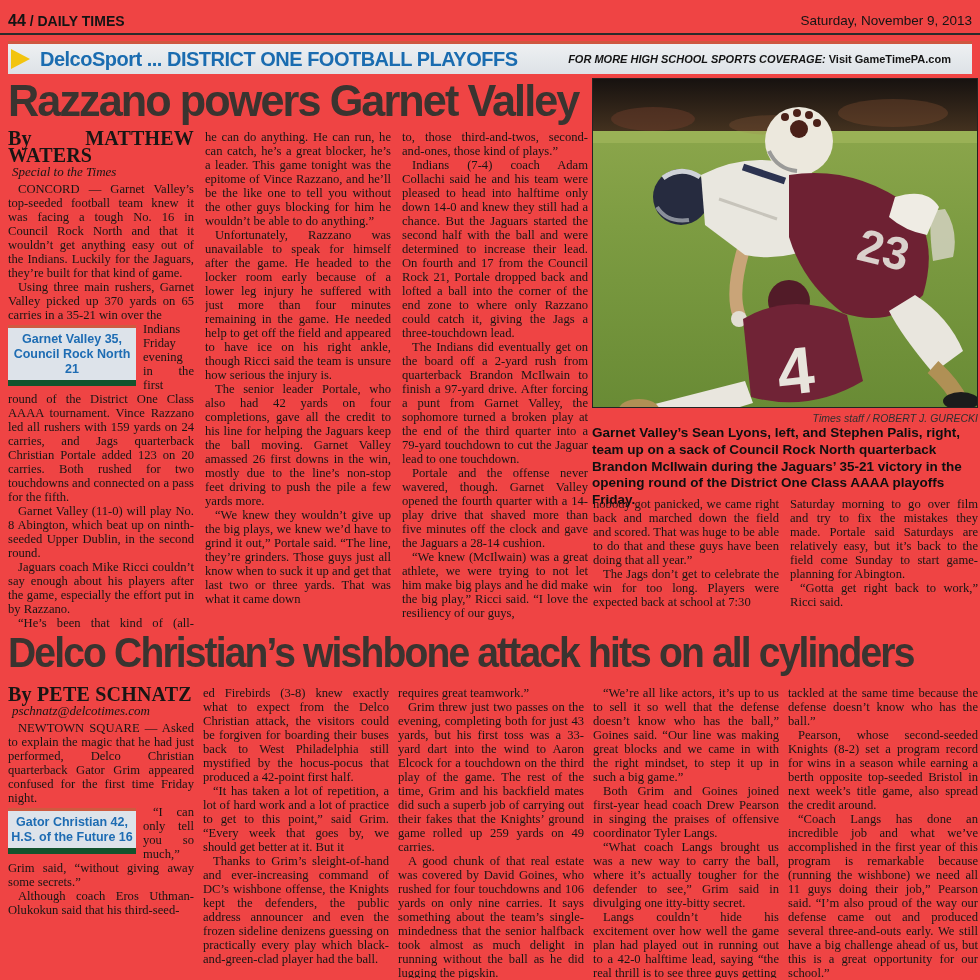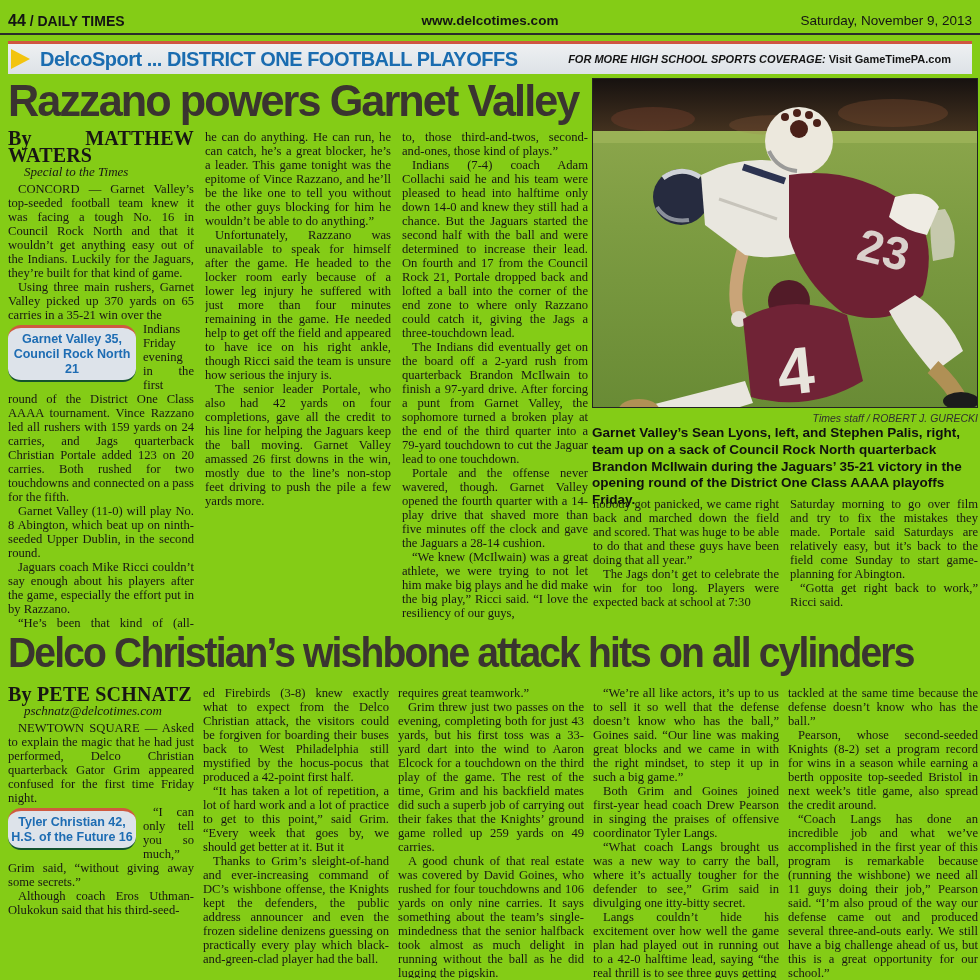--- a/index.html
+++ b/index.html
@@ -1,16 +1,16 @@
 <!DOCTYPE html>
 <html><head>
 <meta charset="utf-8">
 <style>
   html,body{margin:0;padding:0;}
-  .page{position:relative;width:980px;height:980px;background:#84cc16;overflow:hidden;
+  .page{position:relative;width:980px;height:980px;background:#ef4444;overflow:hidden;
         font-family:"Liberation Serif",serif;color:#181614;}
   
   .masthead{position:absolute;left:8px;right:8px;top:12px;height:20px;
             font-family:"Liberation Sans",sans-serif;font-size:14px;color:#141414;}
   .mh-left{position:absolute;left:0;top:0;font-weight:bold;}
   .mh-left .pgnum{font-size:16px;}
   .mh-center{position:absolute;left:0;right:0;top:1px;text-align:center;font-weight:bold;font-size:13.5px;}
   .mh-right{position:absolute;right:0;top:1px;font-size:13.5px;}
   .top-rule{position:absolute;left:0;right:0;top:33px;height:2px;background:#2b2b2b;}
   
@@ -33,44 +33,43 @@
              white-space:nowrap;transform:scaleX(.93);transform-origin:0 0;}
   
   .col{position:absolute;width:186px;text-align:justify;font-size:12.6px;line-height:14px;
        overflow:hidden;}
   .a1col{top:130px;height:500px;}
   .a1colshort{top:497px;height:133px;}
   .a2col{top:686px;height:292px;}
   .col p{margin:0;}
   .col p.ind{text-indent:10px;}
   .byline{font-weight:bold;font-size:20px;line-height:17px;letter-spacing:.2px;}
-  .byline-sub{font-style:italic;font-size:13px;line-height:15px;margin:0 0 3px 16px;}
+  .byline-sub{font-style:italic;font-size:13px;line-height:15px;margin:0 0 3px 4px;}
   
   .scorebox{float:left;width:124px;background:#dde3ea;border-top:3px solid #cf5a40;
-            border-bottom:2px solid #14532d;padding:4px 2px 3px;margin:3px 7px 2px 0;
+            border-bottom:6px solid #14532d;padding:4px 2px 3px;margin:3px 7px 2px 0;
             text-align:center;font-family:"Liberation Sans",sans-serif;font-weight:bold;
-            font-size:12.5px;line-height:15px;color:#1d6cb3;border-radius:13px;}
+            font-size:12.5px;line-height:15px;color:#1d6cb3;}
   
   .photo{position:absolute;left:592px;top:78px;width:386px;height:330px;border:1px solid #232323;
          box-sizing:border-box;background:#6d8f39;}
   .photo svg{display:block;width:100%;height:100%;}
   .credit{position:absolute;left:592px;top:412px;width:386px;text-align:right;
           font-family:"Liberation Sans",sans-serif;font-style:italic;font-size:10.5px;color:#2f2f2f;}
   .caption{position:absolute;left:592px;top:425px;width:386px;
            font-family:"Liberation Sans",sans-serif;font-weight:bold;font-size:13.5px;
            line-height:16.8px;color:#0f0f0f;}
 </style>
 </head>
 <body>
 
 <div class="page">
 
   <div class="masthead">
     <span class="mh-left"><span class="pgnum">44</span><span> / DAILY TIMES</span></span>
-    <span class="mh-center">www.delcotimes.com</span>
     <span class="mh-right">Saturday, November 9, 2013</span>
   </div>
   <div class="top-rule"></div>
 
   <div class="banner">
     <span class="banner-arrow"></span>
     <span class="banner-title">DelcoSport ... DISTRICT ONE FOOTBALL PLAYOFFS</span>
     <span class="banner-right"><span>FOR MORE HIGH SCHOOL SPORTS COVERAGE:</span><span class="plain"> Visit GameTimePA.com</span></span>
   </div>
 
@@ -88,20 +87,21 @@
     <p>Indians Friday evening in the first round of the District One Class AAAA tournament. Vince Razzano led all rushers with 159 yards on 24 carries, and Jags quarterback Christian Portale added 123 on 20 carries. Both rushed for two touchdowns and connected on a pass for the fifth.</p>
     <p class="ind">Garnet Valley (11-0) will play No. 8 Abington, which beat up on ninth-seeded Upper Dublin, in the second round.</p>
     <p class="ind">Jaguars coach Mike Ricci couldn’t say enough about his players after the game, especially the effort put in by Razzano.</p>
     <p class="ind">“He’s been that kind of (all-around) player for us all year,” he said. “He’s so physically strong,</p>
   </div>
 
   <div class="col a1col" style="left:205px;">
     <p>he can do anything. He can run, he can catch, he’s a great blocker, he’s a leader. This game tonight was the epitome of Vince Razzano, and he’ll be the like one to tell you without the other guys blocking for him he wouldn’t be able to do anything.”</p>
     <p class="ind">Unfortunately, Razzano was unavailable to speak for himself after the game. He headed to the locker room early because of a lower leg injury he suffered with just more than four minutes remaining in the game. He needed help to get off the field and appeared to have ice on his right ankle, though Ricci said the team is unsure how serious the injury is.</p>
     <p class="ind">The senior leader Portale, who also had 42 yards on four completions, gave all the credit to his line for helping the Jaguars keep the ball moving. Garnet Valley amassed 26 first downs in the win, mostly due to the line’s non-stop feet driving to push the pile a few yards more.</p>
+    <p class="ind">“We knew they wouldn’t give up the big plays, we knew we’d have to grind it out,” Portale said. “The line, they’re grinders. Those guys just all know when to suck it up and get that last two or three yards. That was what it came down</p>
   </div>
 
   <div class="col a1col" style="left:402px;">
     <p>to, those third-and-twos, second-and-ones, those kind of plays.”</p>
     <p class="ind">Indians (7-4) coach Adam Collachi said he and his team were pleased to head into halftime only down 14-0 and knew they still had a chance. But the Jaguars started the second half with the ball and were determined to increase their lead. On fourth and 17 from the Council Rock 21, Portale dropped back and lofted a ball into the corner of the end zone to where only Razzano could catch it, giving the Jags a three-touchdown lead.</p>
     <p class="ind">The Indians did eventually get on the board off a 2-yard rush from quarterback Brandon McIlwain to finish a 97-yard drive. After forcing a punt from Garnet Valley, the sophomore turned a broken play at the end of the third quarter into a 79-yard touchdown to cut the Jaguar lead to one touchdown.</p>
     <p class="ind">Portale and the offense never wavered, though. Garnet Valley opened the fourth quarter with a 14-play drive that shaved more than five minutes off the clock and gave the Jaguars a 28-14 cushion.</p>
     <p class="ind">“We knew (McIlwain) was a great athlete, we were trying to not let him make big plays and he did make the big play,” Ricci said. “I love the resiliency of our guys,</p>
   </div>
 
@@ -176,21 +176,21 @@
     <p class="ind">“Gotta get right back to work,” Ricci said.</p>
   </div>
 
   <div class="headline2">Delco Christian’s wishbone attack hits on all cylinders</div>
 
   <div class="col a2col" style="left:8px;">
     <div class="byline">By PETE SCHNATZ</div>
     <div class="byline-sub">pschnatz@delcotimes.com</div>
     <p class="ind">NEWTOWN SQUARE — Asked to explain the magic that he had just performed, Delco Christian quarterback Gator Grim appeared confused for the first time Friday night.</p>
     <div class="scorebox">
-      <div>Tyler Christian 42,</div>
+      <div>Gator Christian 42,</div>
       <div>H.S. of the Future 16</div>
     </div>
     <p class="ind">“I can only tell you so much,” Grim said, “without giving away some secrets.”</p>
     <p class="ind">Although coach Eros Uthman-Olukokun said that his third-seed-</p>
   </div>
 
   <div class="col a2col" style="left:203px;">
     <p>ed Firebirds (3-8) knew exactly what to expect from the Delco Christian attack, the visitors could be forgiven for boarding their buses back to West Philadelphia still mystified by the hocus-pocus that produced a 42-point first half.</p>
     <p class="ind">“It has taken a lot of repetition, a lot of hard work and a lot of practice to get to this point,” said Grim. “Every week that goes by, we should get better at it. But it</p>
     <p class="ind">Thanks to Grim’s sleight-of-hand and ever-increasing command of DC’s wishbone offense, the Knights kept the defenders, the public address announcer and even the frozen sideline denizens guessing on practically every play which black-and-green-clad player had the ball.</p>

